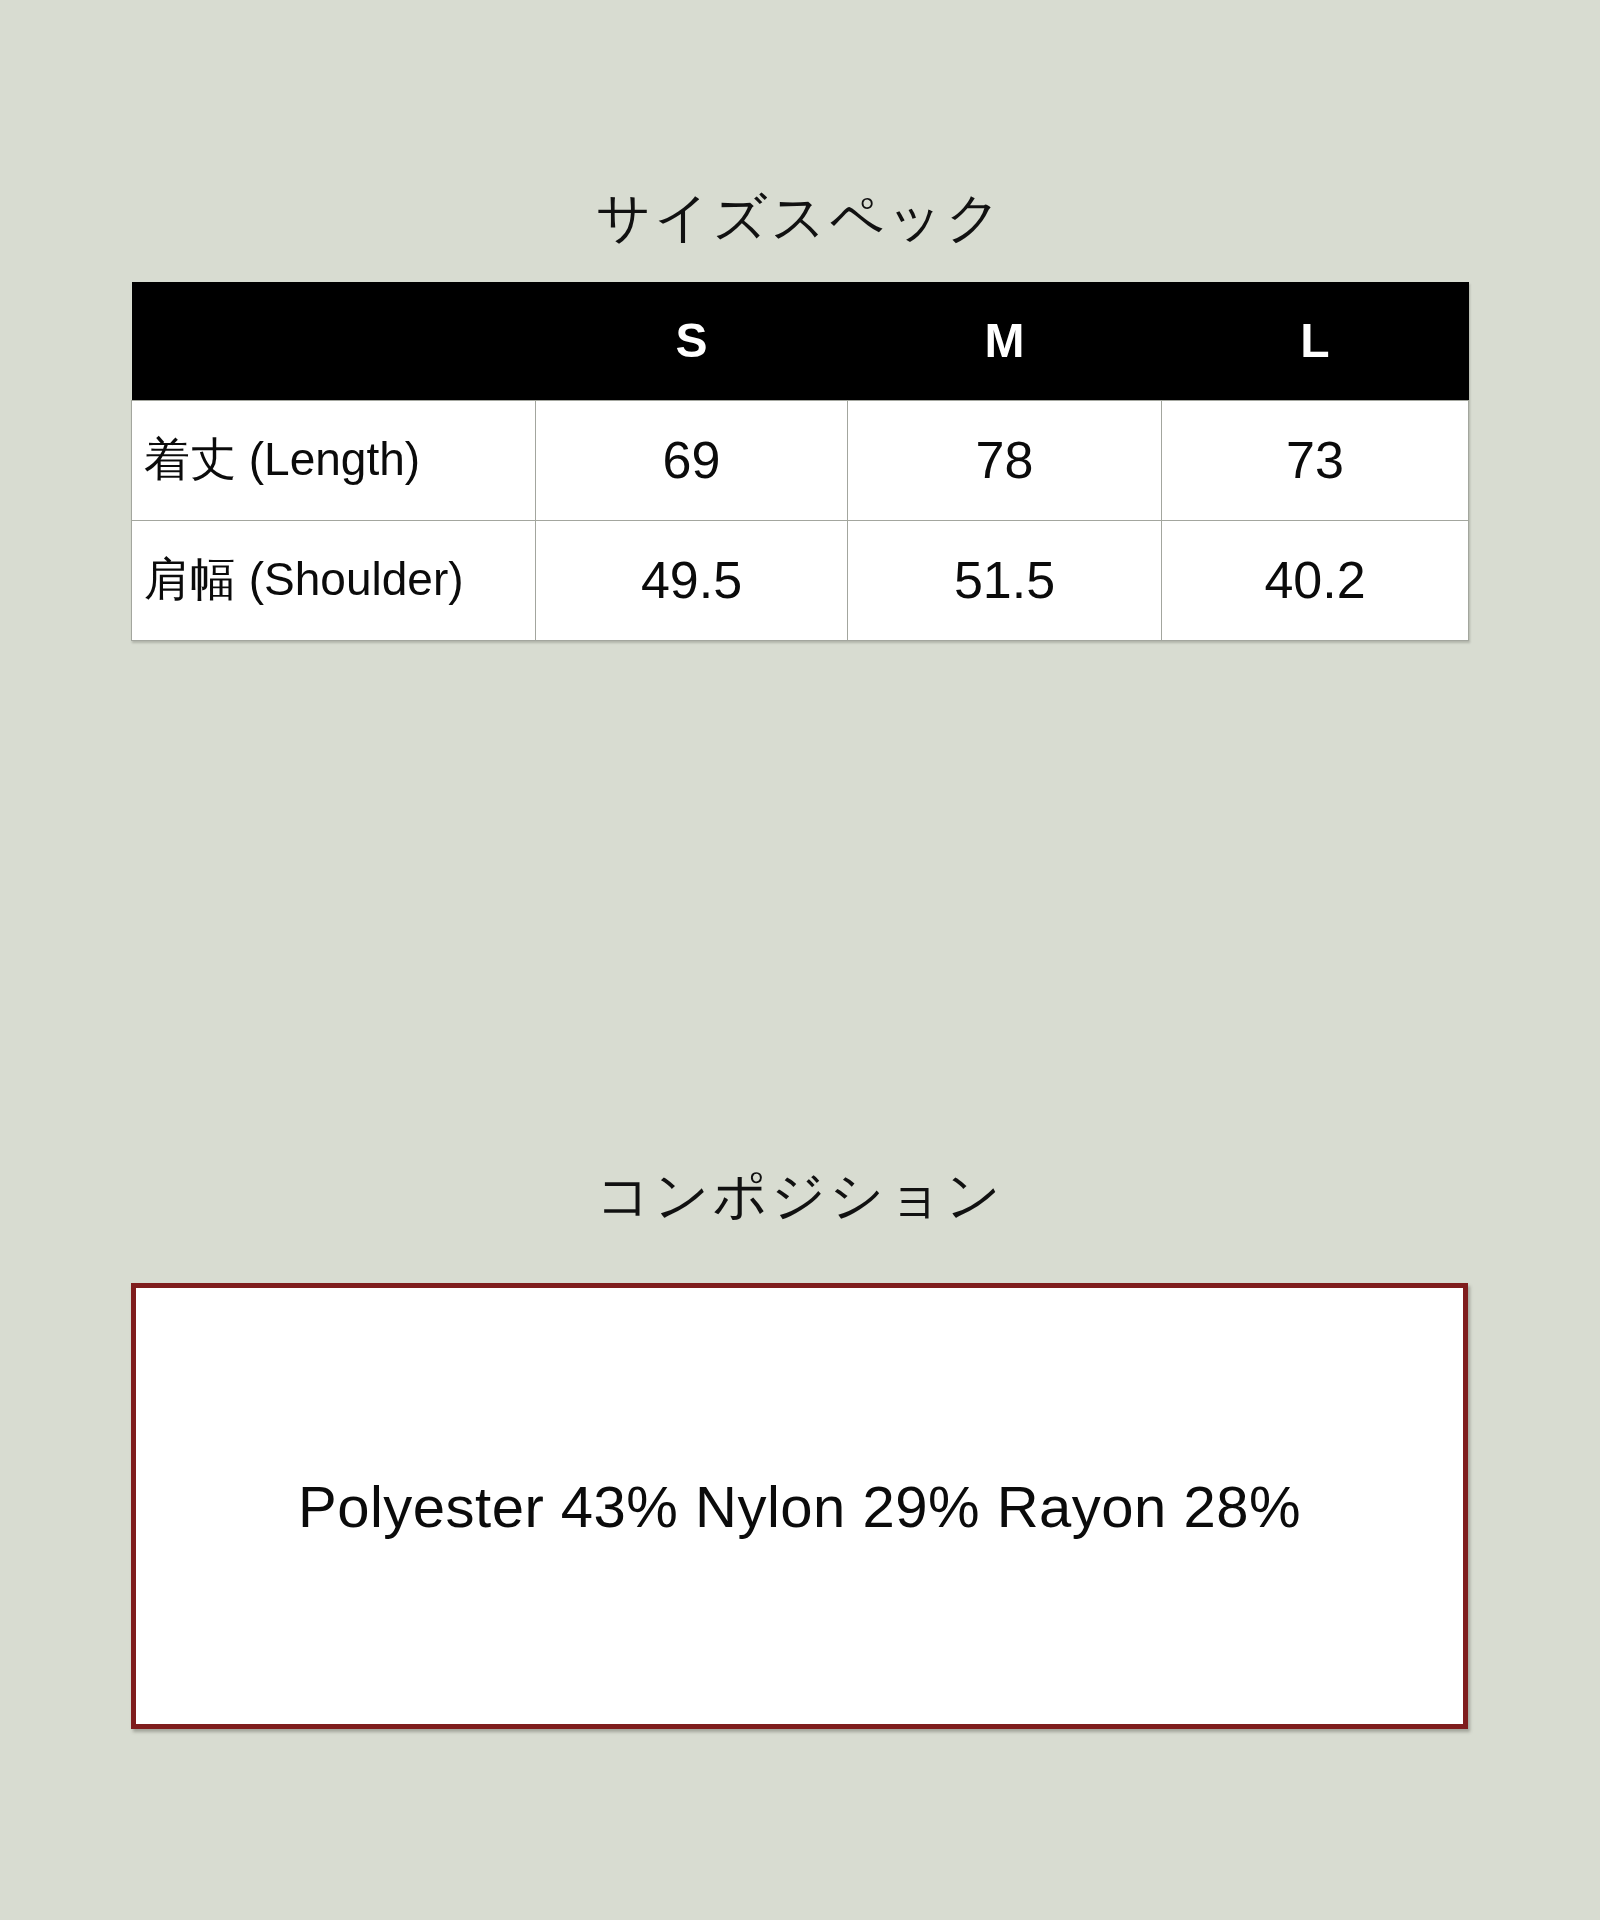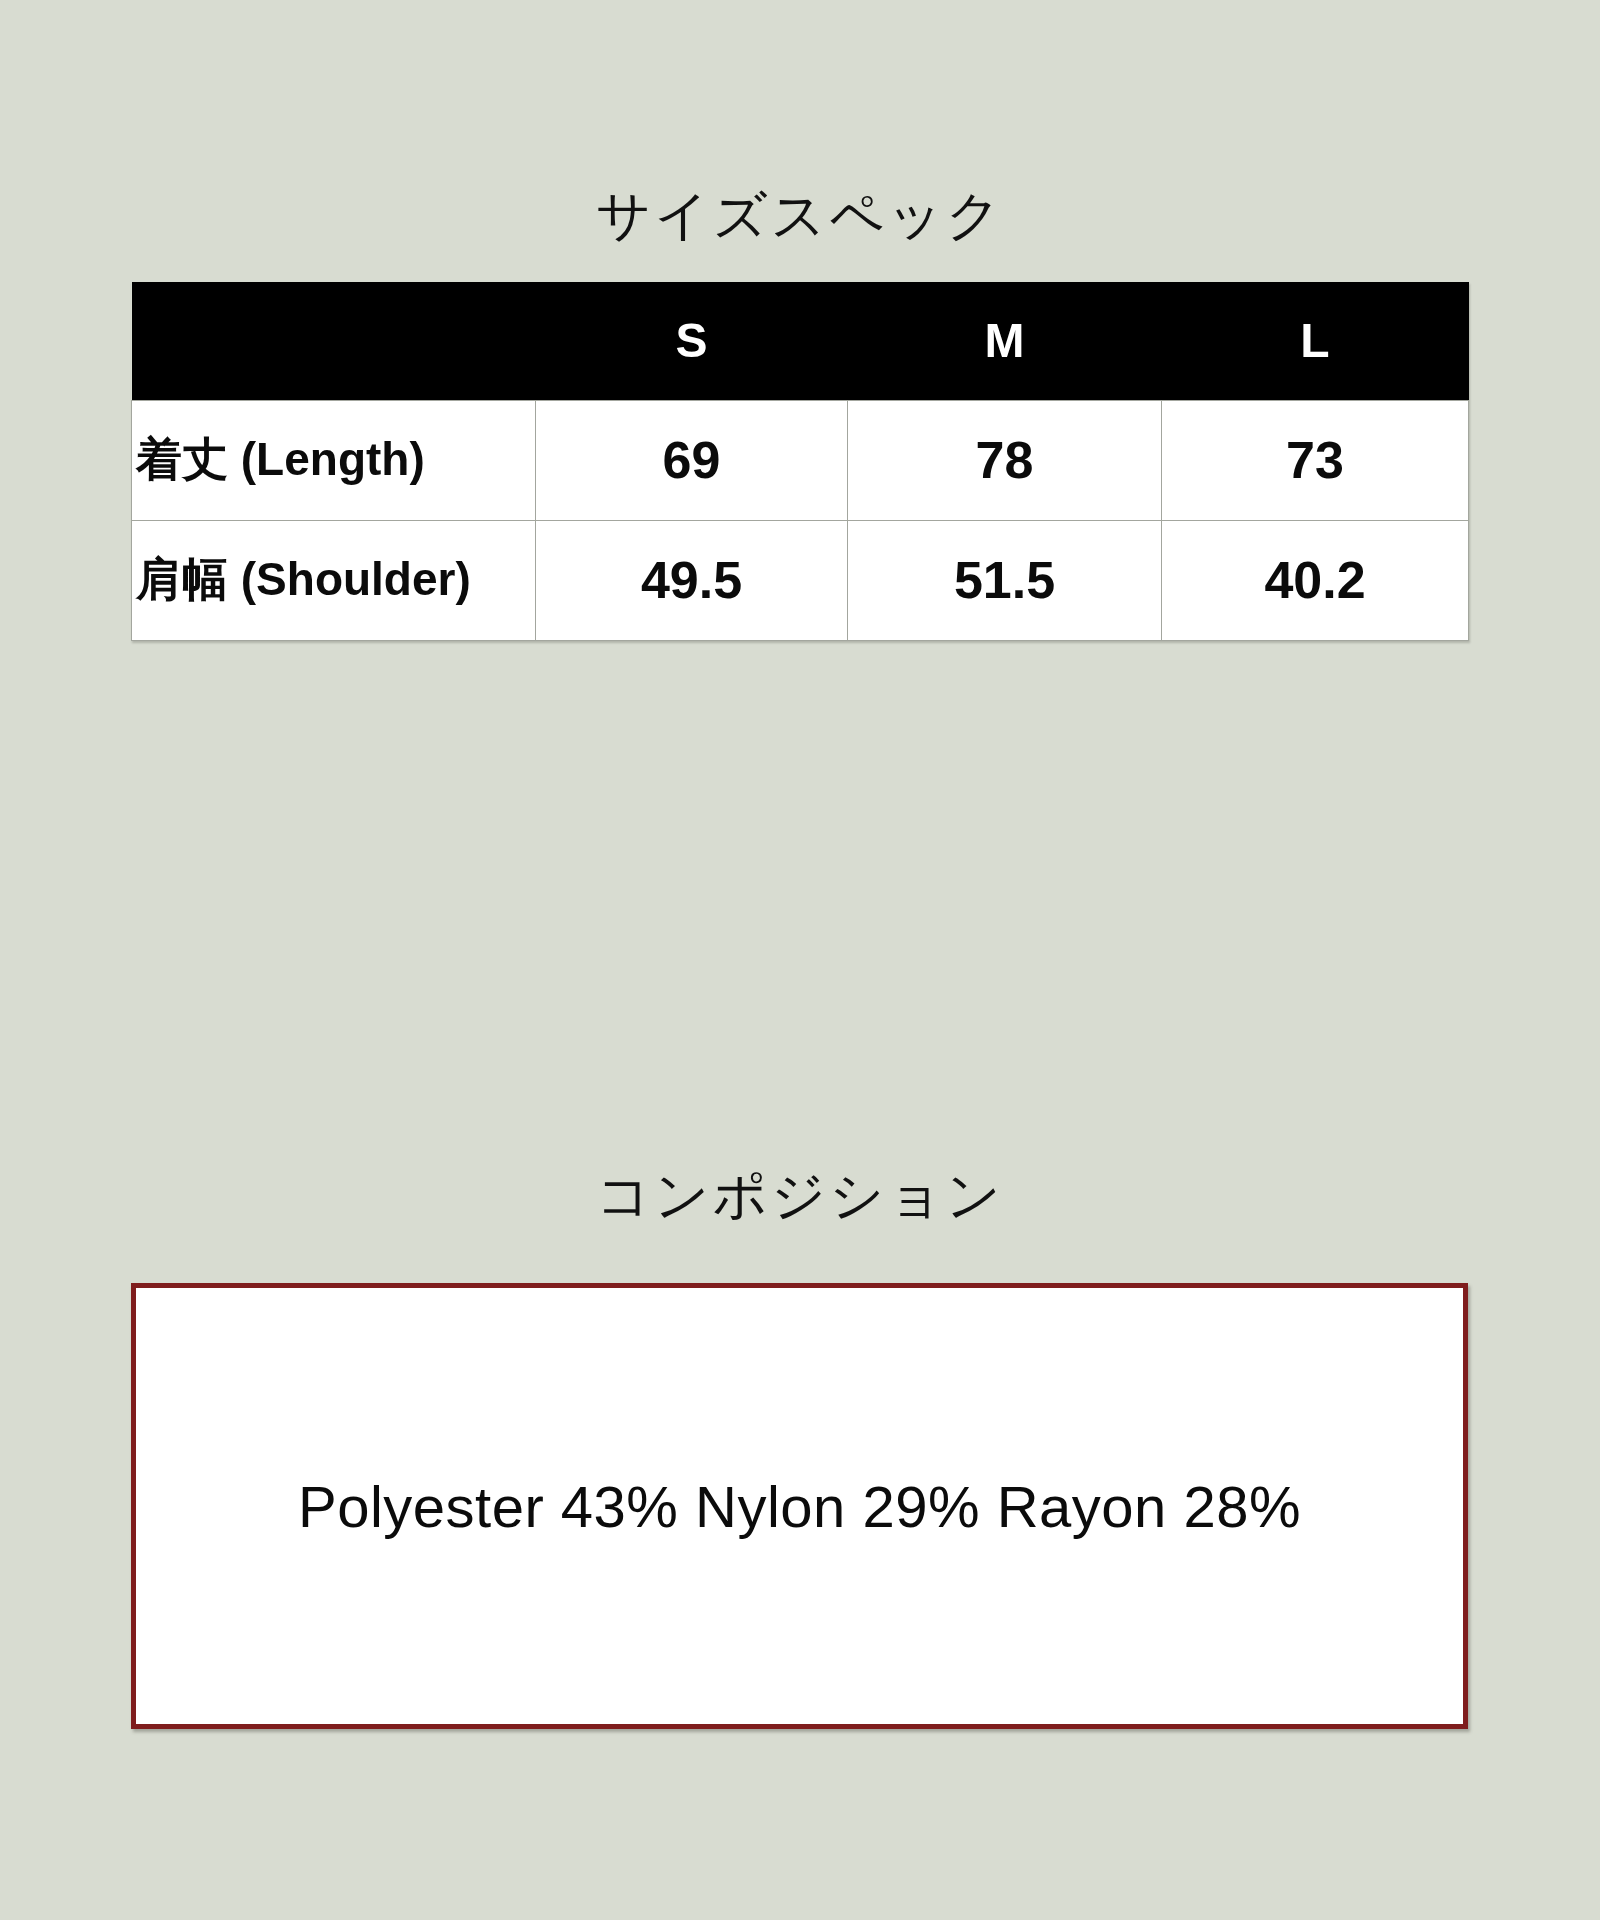--- a/index.html
+++ b/index.html
@@ -19,40 +19,40 @@
     font-family:"Liberation Sans","DejaVu Sans",sans-serif;
     color:var(--ink);
   }
   .jp-title{
     position:absolute;left:0;width:1600px;height:70px;
     line-height:70px;text-align:center;
     font-family:"Liberation Serif","DejaVu Serif",serif;
     font-size:54px;font-weight:500;letter-spacing:3px;
     color:#111;
   }
-  #size-spec-title{top:181px;}
+  #size-spec-title{top:187px;font-family:Liberation Mono, monospace;}
   #composition-title{top:1161px;}
 
   table.size-table{
     position:absolute;left:131px;top:282px;width:1337px;
     border-collapse:collapse;table-layout:fixed;
     box-shadow:1px 2px 2px rgba(60,62,55,0.25);
   }
   table.size-table thead tr{height:118px;}
   table.size-table tbody tr{height:120px;}
   table.size-table th{
     background:var(--header-bg);color:var(--header-text);
     font-size:48px;font-weight:700;text-align:center;
     padding:0;border:0;
   }
   table.size-table td{
     background:var(--panel);
     border:1px solid var(--grid);
-    font-weight:700;color:var(--ink);
-    padding:4px;
+    font-weight:400;color:var(--ink);
+    padding:12px;
     margin-left:36px;
   }
   td.row-label{
     font-size:46px;text-align:left;padding-left:30px;
   }
   td.value{
     font-size:52px;text-align:center;
   }
 
   .composition-box{

